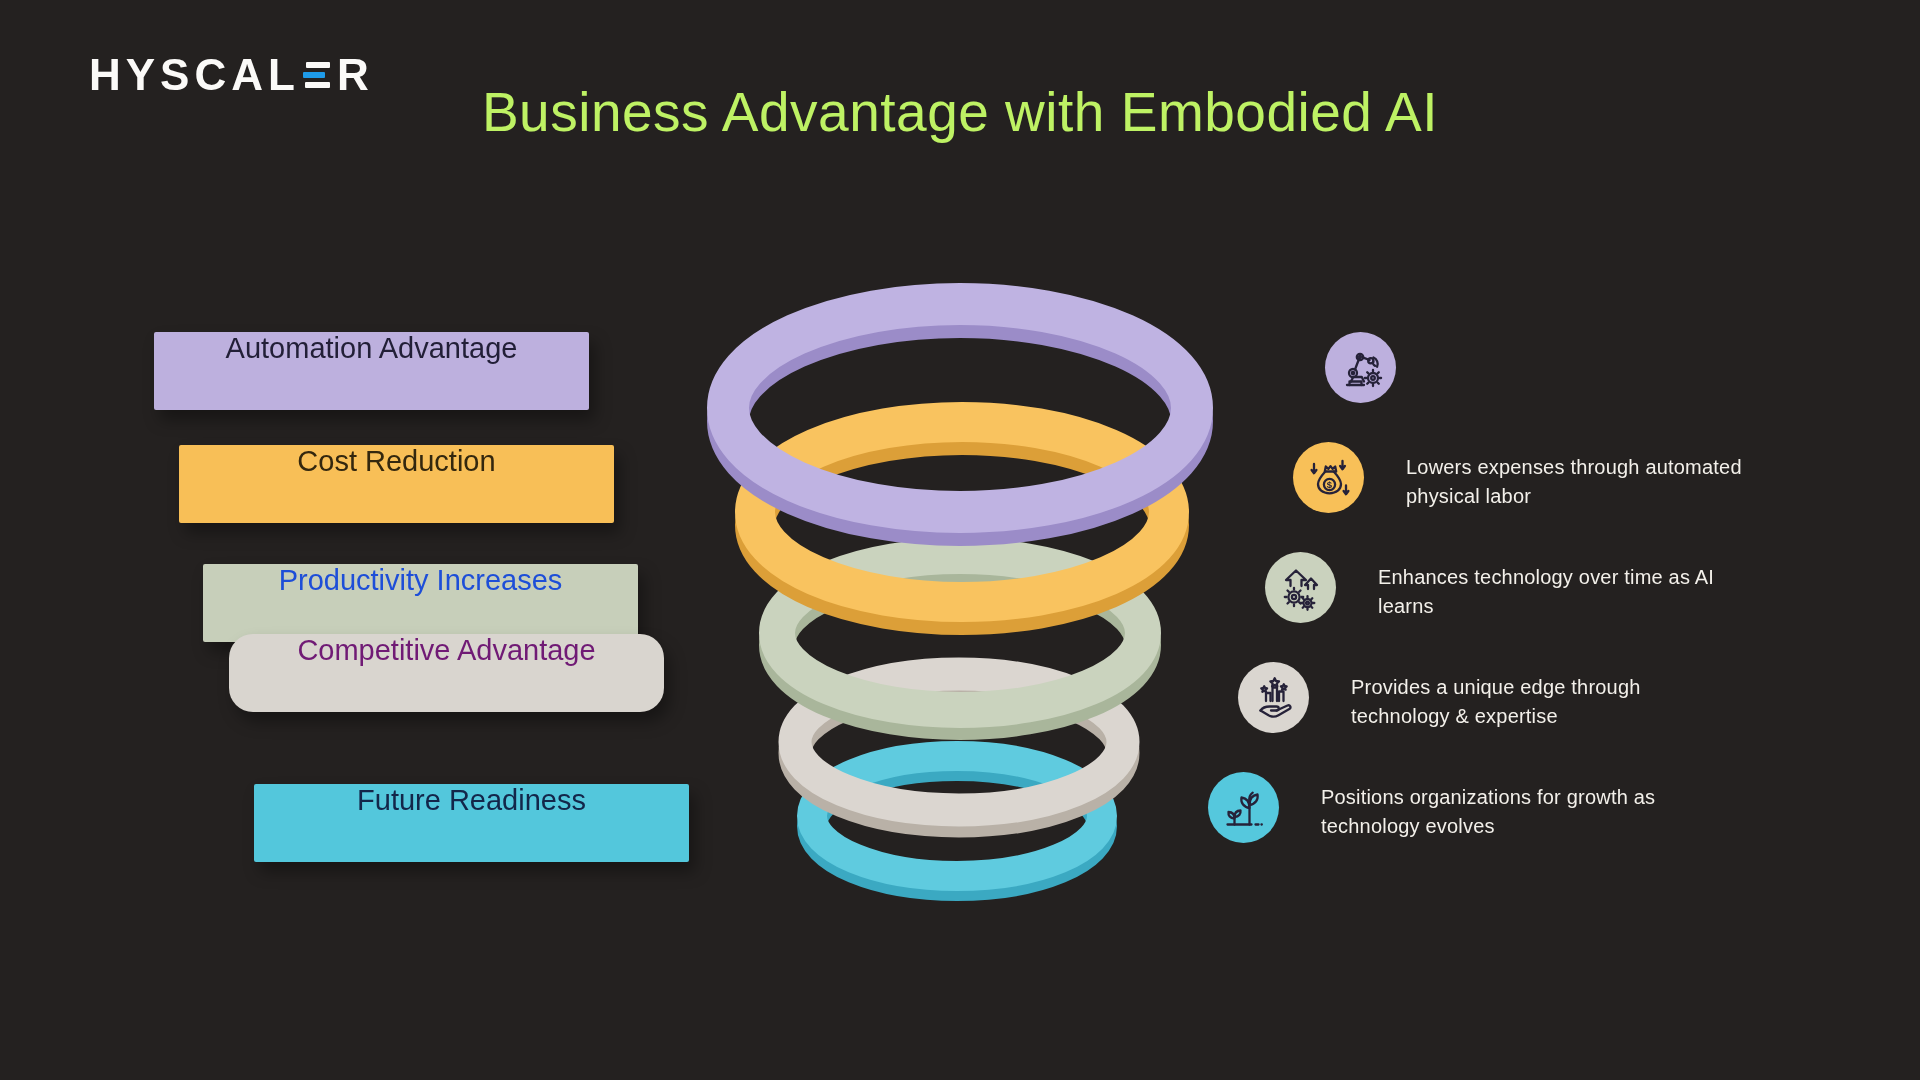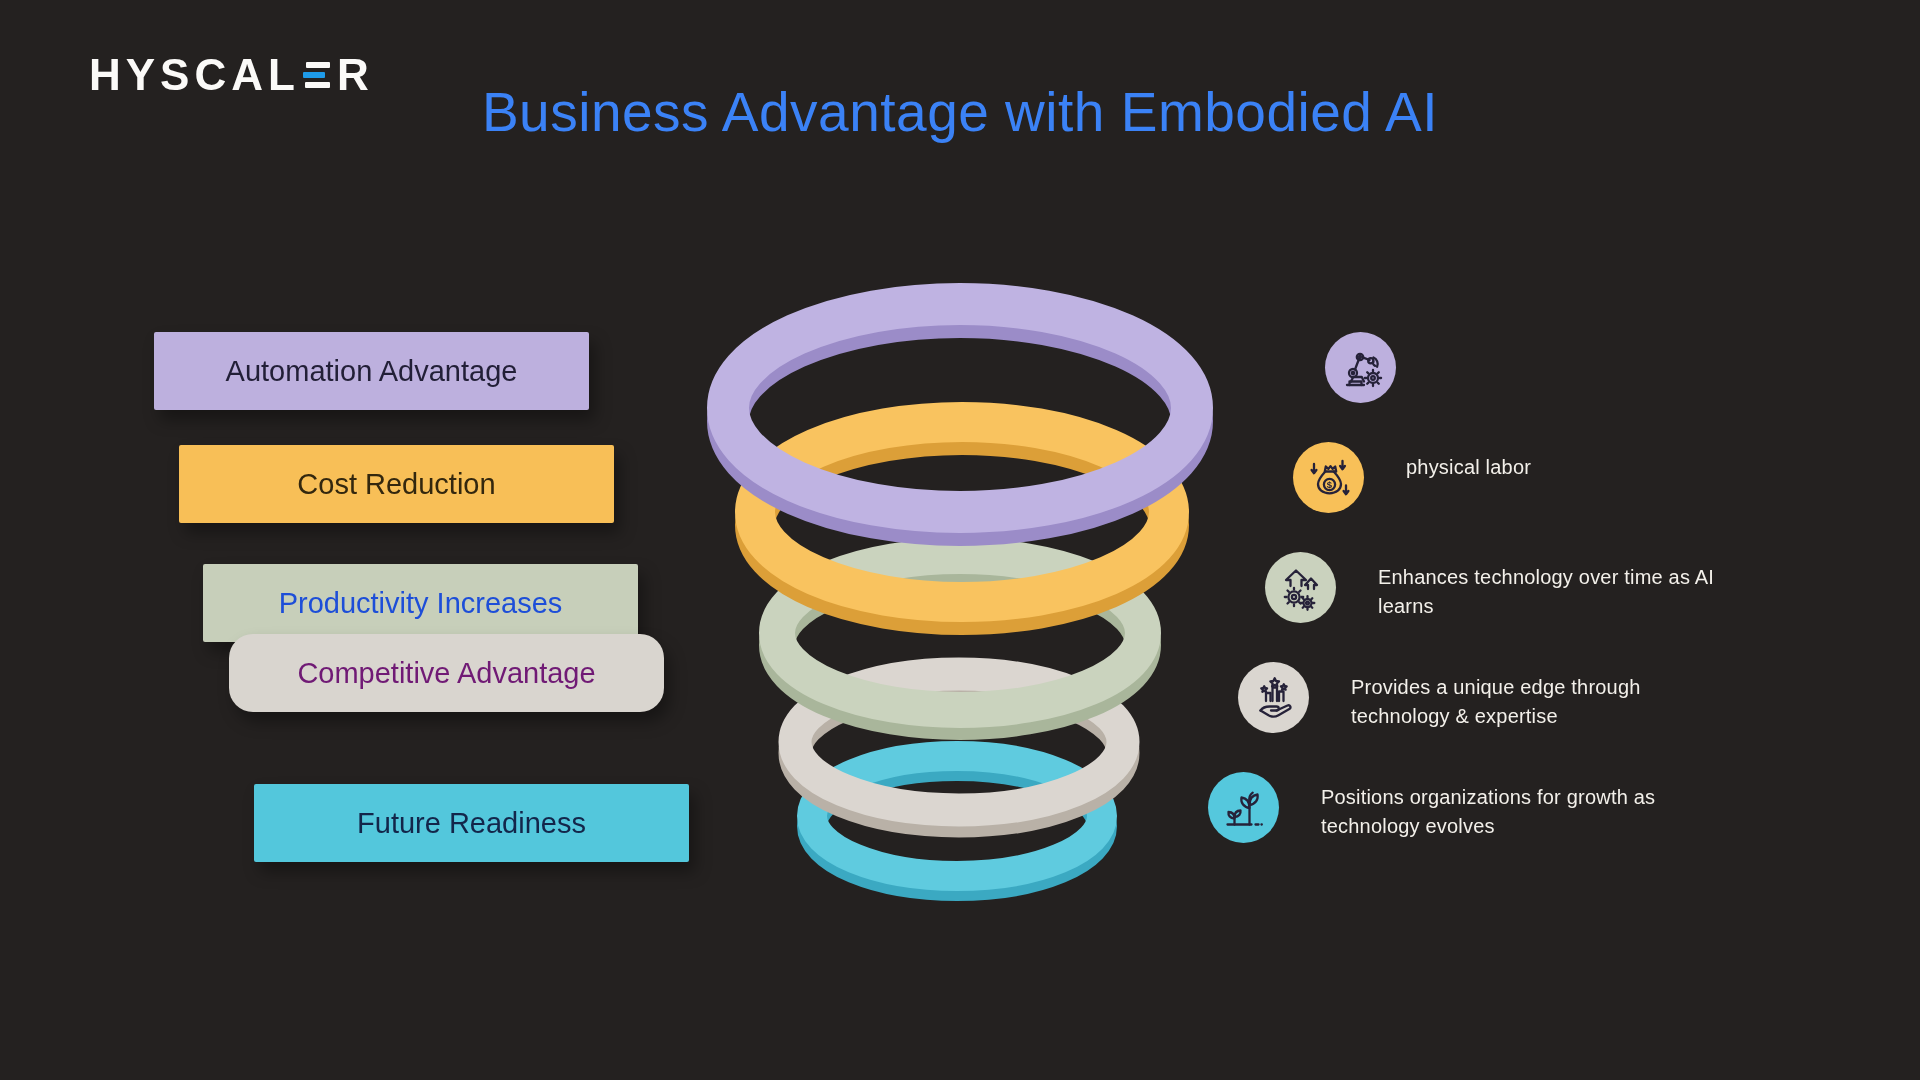--- a/index.html
+++ b/index.html
@@ -10,25 +10,25 @@
   .logo{position:absolute;left:46px;top:50px;display:flex;align-items:center;color:#FBFAF8;
         font-weight:700;font-size:44px;letter-spacing:5px;margin-left:43px;}
   .logo .eglyph{display:inline-flex;flex-direction:column;justify-content:center;gap:4px;
         width:27px;height:34px;margin:0 7px 0 3px;}
   .logo .eglyph i{display:block;height:6px;border-radius:1px;background:#FBFAF8;}
   .logo .eglyph i.t{width:24px;margin-left:3px;}
   .logo .eglyph i.m{width:22px;margin-left:0;background:#1E9BE9;}
   .logo .eglyph i.b{width:25px;margin-left:2px;}
 
   
-  .title{position:absolute;left:0;right:0;top:80px;text-align:center;color:#3b82f6;
+  .title{position:absolute;left:0;right:0;top:80px;text-align:center;color:#bef264;
          font-size:55px;font-weight:400;letter-spacing:.5px;}
 
   
-  .flabel{position:absolute;width:435px;height:78px;display:flex;align-items:center;justify-content:center;
+  .flabel{position:absolute;width:435px;height:78px;display:flex;justify-content:center;
           font-size:29px;font-weight:400;border-radius:2px;box-shadow:6px 10px 16px rgba(0,0,0,.35);}
   .b0{left:154px;top:332px;background:#BDB0DE;color:#221F37;}
   .b1{left:179px;top:445px;background:#F8BF57;color:#33270E;}
   .b2{left:203px;top:564px;background:#C7CFBA;color:#1d4ed8;}
   .b3{left:229px;top:634px;background:#D9D5CF;color:#701a75;border-radius:24px;}
   .b4{left:254px;top:784px;background:#53C7DC;color:#13264A;}
 
   
   .rings{position:absolute;left:0;top:0;}
 
@@ -132,20 +132,21 @@
         <path d="M9 10 v8.5 M6.6 16 L9 19.2 L11.4 16"></path>
         <path d="M37.5 7 v7.5 M35.1 12 L37.5 15.2 L39.9 12"></path>
         <path d="M41 31.5 v8 M38.6 37 L41 40.2 L43.4 37"></path>
         <path d="M19.8 17.5 l1-5 2.6 2.4 2.1-2.8 2.1 2.8 2.6-2.4 1 5 z"></path>
         <path d="M20.3 17.5 c-4.9 5.4-7.3 9.1-7.3 12.6 0 5.4 4.6 9.2 11.5 9.2 s11.5-3.8 11.5-9.2 c0-3.5-2.4-7.2-7.3-12.6"></path>
         <circle cx="24.5" cy="30.5" r="5.6"></circle>
         <text class="fillch" x="21.8" y="34">$</text>
       </svg>
     </div>
     <div class="btext">
+      <span>Lowers expenses through automated</span>
         <span>physical labor</span>
     </div>
   </div>
 
   <div class="benefit r2">
     <div class="bcircle c2">
       <svg class="icon" width="48" height="48" viewBox="0 0 48 48">
         <path d="M13.5 22 v-6 H9 L19 6.5 29 16 h-4.5 v6"></path>
         <path d="M31 25 v-4 H28 L34 14.5 40 21 h-3 v4"></path>
         <circle cx="17" cy="33" r="5.6"></circle>

